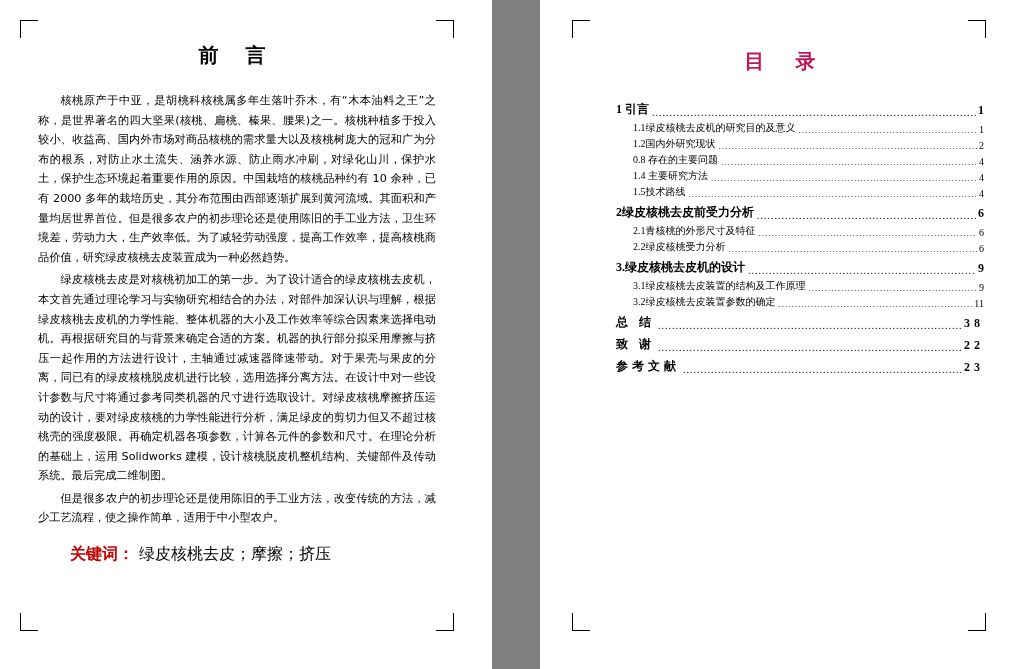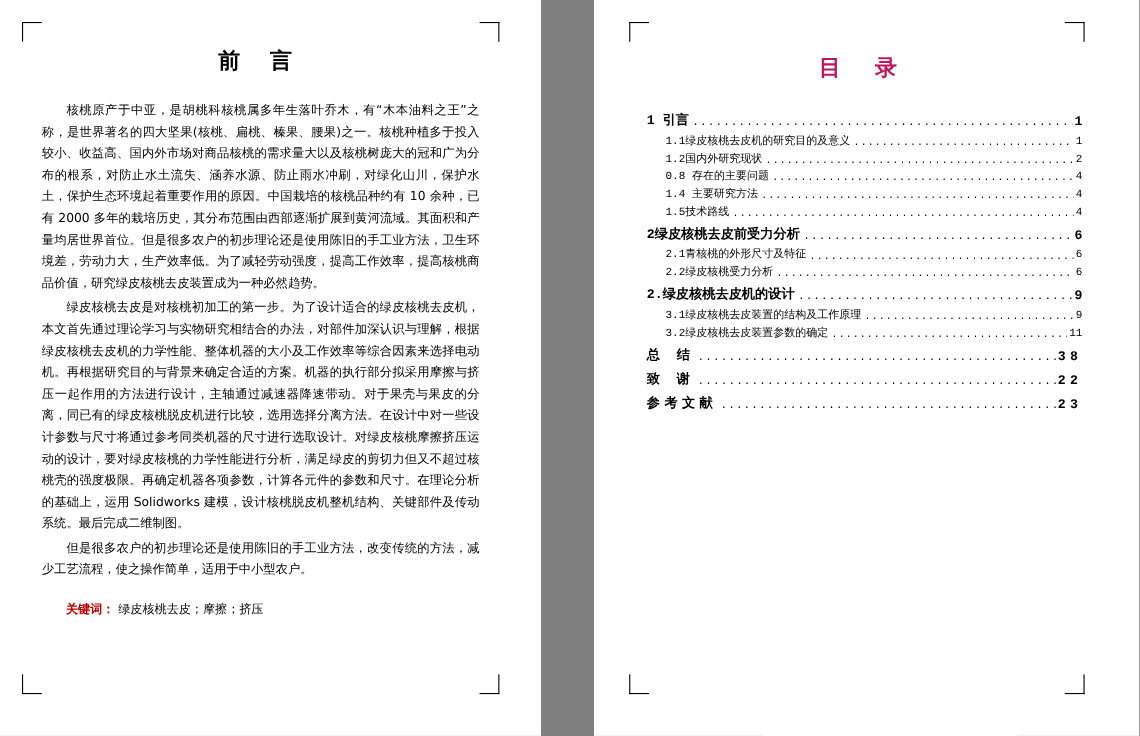--- a/index.html
+++ b/index.html
@@ -55,45 +55,46 @@
     font-size: 11.2px;
     line-height: 19.6px;
     color: #000;
     text-align: justify;
     text-justify: inter-ideograph;
     text-indent: 2em;
     margin: 0 0 3px 0;
   }
   .keywords {
     font-family: "DejaVu Sans", sans-serif;
-    font-size: 11px;
+    font-size: 16px;
     line-height: 19px;
     color: #000;
     text-indent: 2em;
     margin-top: 16px;
   }
   .keywords b { color: #c00000; font-weight: bold; }
 
   
   .toc-title {
     text-align: center;
     font-family: "DejaVu Serif", serif;
     font-size: 20px;
     font-weight: bold;
     letter-spacing: 12px;
     color: #be185d;
     margin: 0 0 26px 0;
   }
   .toc-row {
     display: flex;
     align-items: flex-end;
-    font-family: Liberation Mono, monospace;
+    font-family: Liberation Serif, serif;
     color: #000;
     white-space: nowrap;
     margin-bottom: 2px;
+    margin-left: 28px;
   }
   .toc-row .lbl { flex: 0 0 auto; }
   .toc-row .dots {
     flex: 1 1 auto;
     overflow: hidden;
     white-space: nowrap;
     letter-spacing: 1px;
     margin: 0 2px 0 3px;
     color: #000;
   }
@@ -205,21 +206,21 @@
             <span class="lbl">2.1青核桃的外形尺寸及特征</span>
             <span class="dots">...............................................................................................................................................................</span>
             <span class="pg">6</span>
           </div>
           <div class="toc-row lvl2">
             <span class="lbl">2.2绿皮核桃受力分析</span>
             <span class="dots">...............................................................................................................................................................</span>
             <span class="pg">6</span>
           </div>
           <div class="toc-row lvl1">
-            <span class="lbl">2.绿皮核桃去皮机的设计</span>
+            <span class="lbl">3.绿皮核桃去皮机的设计</span>
             <span class="dots">...............................................................................................................................................................</span>
             <span class="pg">9</span>
           </div>
           <div class="toc-row lvl2">
             <span class="lbl">3.1绿皮核桃去皮装置的结构及工作原理</span>
             <span class="dots">...............................................................................................................................................................</span>
             <span class="pg">9</span>
           </div>
           <div class="toc-row lvl2">
             <span class="lbl">3.2绿皮核桃去皮装置参数的确定</span>

